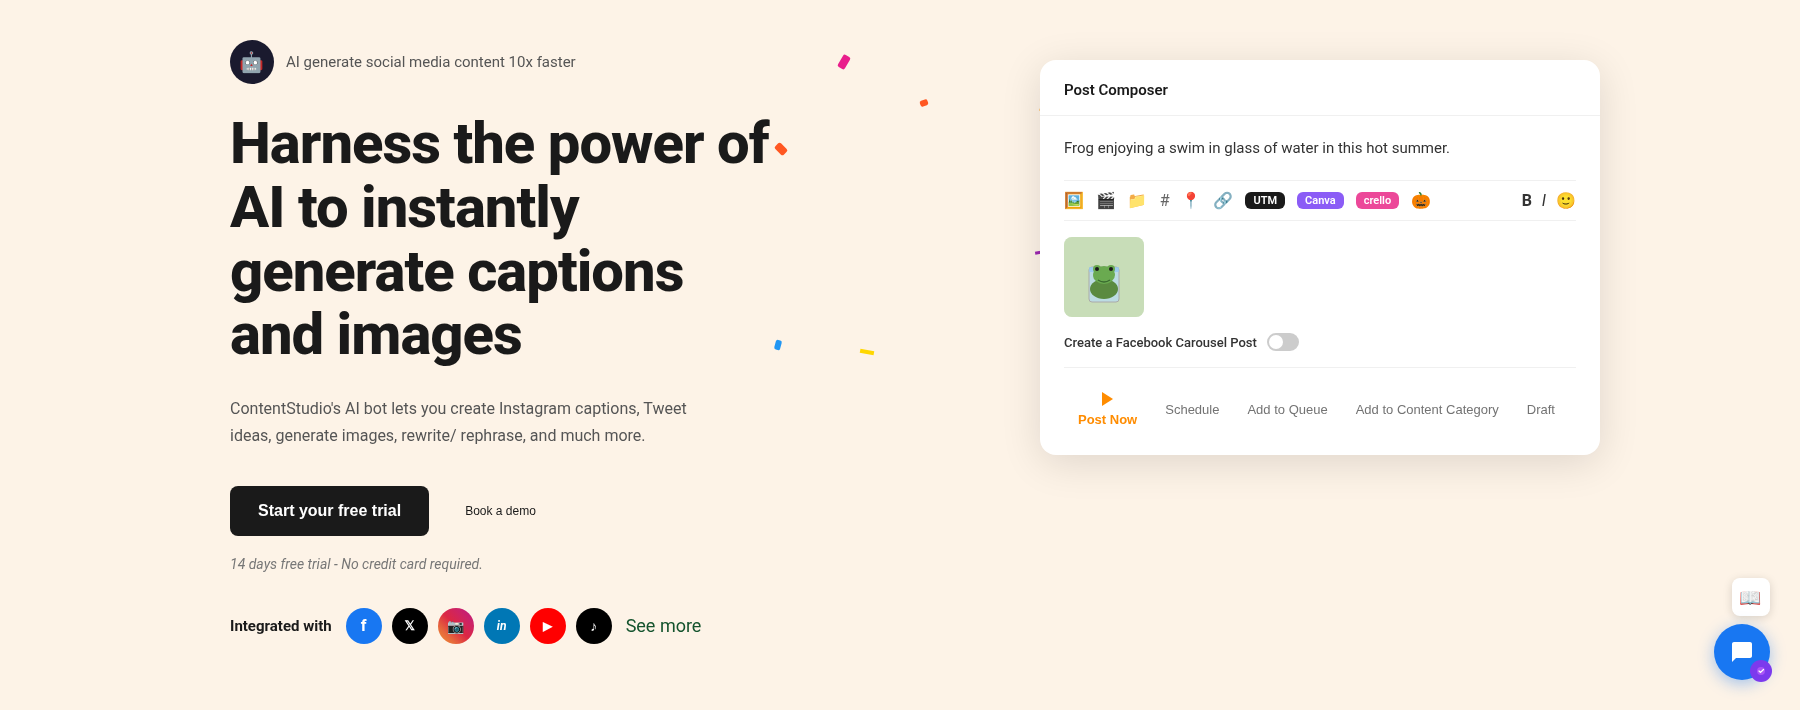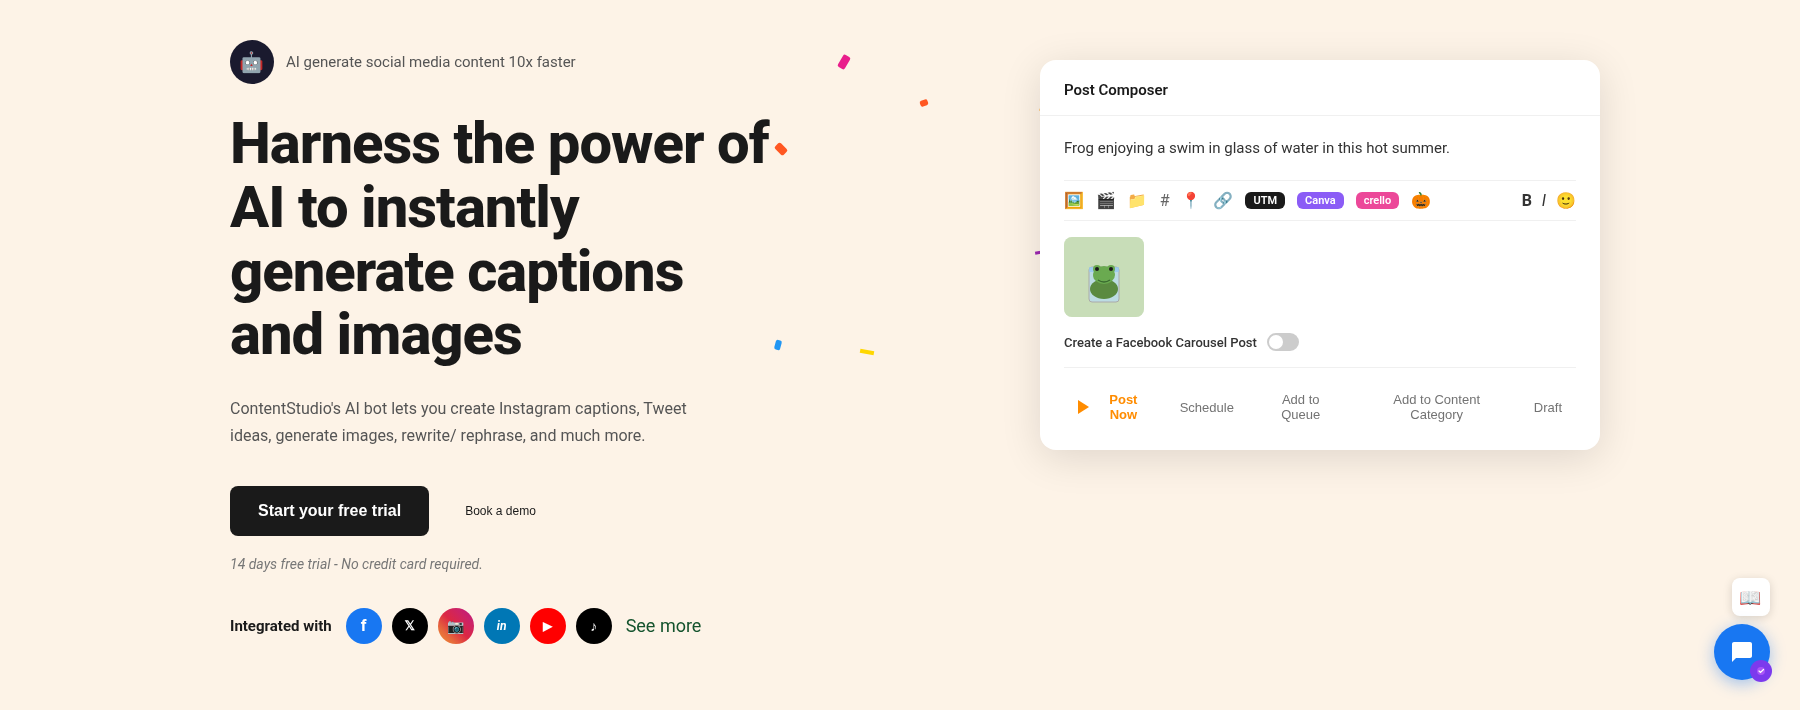--- a/index.html
+++ b/index.html
@@ -304,20 +304,21 @@
       background: transparent;
       color: #737373;
     }
 
     .action-btn.primary {
       color: #ff8c00;
       font-weight: 600;
       display: flex;
       align-items: center;
       gap: 6px;
+      flex-direction: column;
     }
 
     .play-icon {
       width: 0;
       height: 0;
       border-top: 7px solid transparent;
       border-bottom: 7px solid transparent;
       border-left: 11px solid #ff8c00;
     }
 

